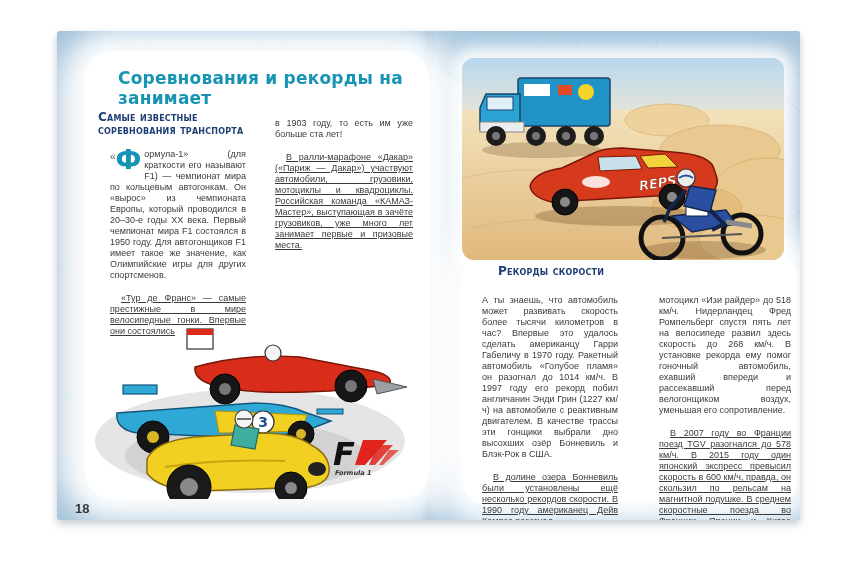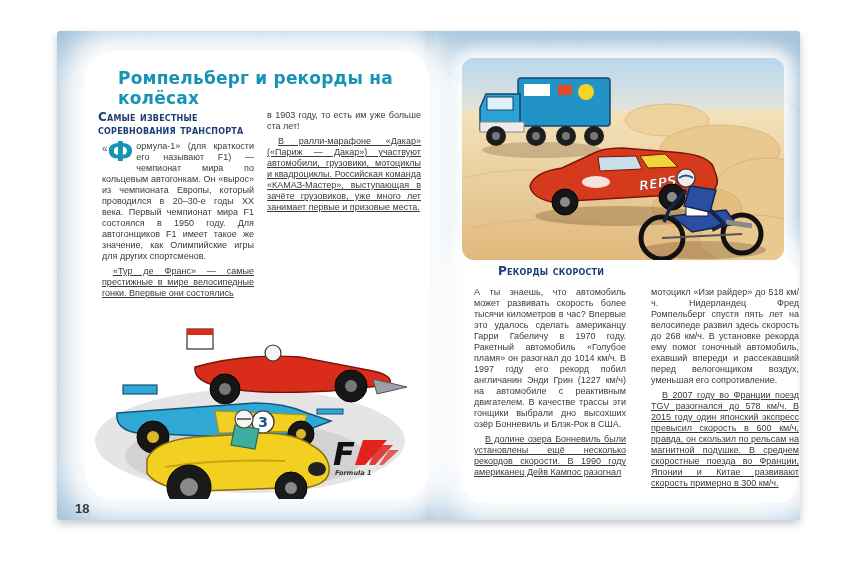--- a/index.html
+++ b/index.html
@@ -39,21 +39,21 @@
     font-variant:small-caps;letter-spacing:.2px;
   }
   #sec-left{left:41px;top:80px;width:170px;}
   #sec-right{left:413px;top:234px;width:220px;padding-left:28px;}
 
   .col{position:absolute;font-size:9px;line-height:11px;color:#3a3a3a;text-align:justify;}
   #lcol1{left:41px;top:106px;width:160px;}
   #lcol2{left:206px;top:75px;width:162px;}
   #rcol1{left:413px;top:252px;width:160px;}
   #rcol2{left:590px;top:252px;width:156px;}
-  .para{margin:4px;}
+  .para{margin:12px;}
   .para.ind{text-indent:11px;text-decoration:underline;}
   .dropwrap{float:left;padding-right:3px;}
   .dq{font-size:10px;color:#555;vertical-align:9px;}
   .dletter{font-size:26px;line-height:22px;font-weight:bold;color:#1793b4;
     font-family:"DejaVu Sans", sans-serif;}
 
   #f1-illo{position:absolute;left:38px;top:260px;width:320px;height:208px;}
   #desert-illo{position:absolute;left:405px;top:27px;width:322px;height:202px;
     border-radius:12px;overflow:hidden;box-shadow:0 0 14px 10px rgba(255,255,255,.85);}
   .pgnum{position:absolute;font-size:13px;font-weight:bold;color:#3a3a3a;}
@@ -90,21 +90,21 @@
 
   <div class="edge-top"></div>
   <div class="edge-bottom"></div>
   <div class="edge-left"></div>
   <div class="edge-right"></div>
   <div class="seam"></div>
 
   <div class="blob" id="blob-left"></div>
   <div class="blob" id="blob-right-text"></div>
 
-  <div class="page-title">Ромпельберг и рекорды на колёсах</div>
+  <div class="page-title">Соревнования и рекорды на занимает</div>
 
   <div class="sec-h" id="sec-left">Самые известные соревнования транспорта</div>
 
   <div class="col" id="lcol1">
     <p class="para"><span class="dropwrap"><span class="dq">«</span><span class="dletter">Ф</span></span><span>ормула-1» (для краткости его называют F1) — чемпионат мира по кольцевым автогонкам. Он «вырос» из чемпионата Европы, который проводился в 20–30-е годы XX века. Первый чемпионат мира F1 состоялся в 1950 году. Для автогонщиков F1 имеет такое же значение, как Олимпийские игры для других спортсменов.</span></p>
     <p class="para ind">«Тур де Франс» — самые престижные в мире велосипедные гонки. Впервые они состоялись</p>
   </div>
 
   <div class="col" id="lcol2">
     <p class="para">в 1903 году, то есть им уже больше ста лет!</p>

